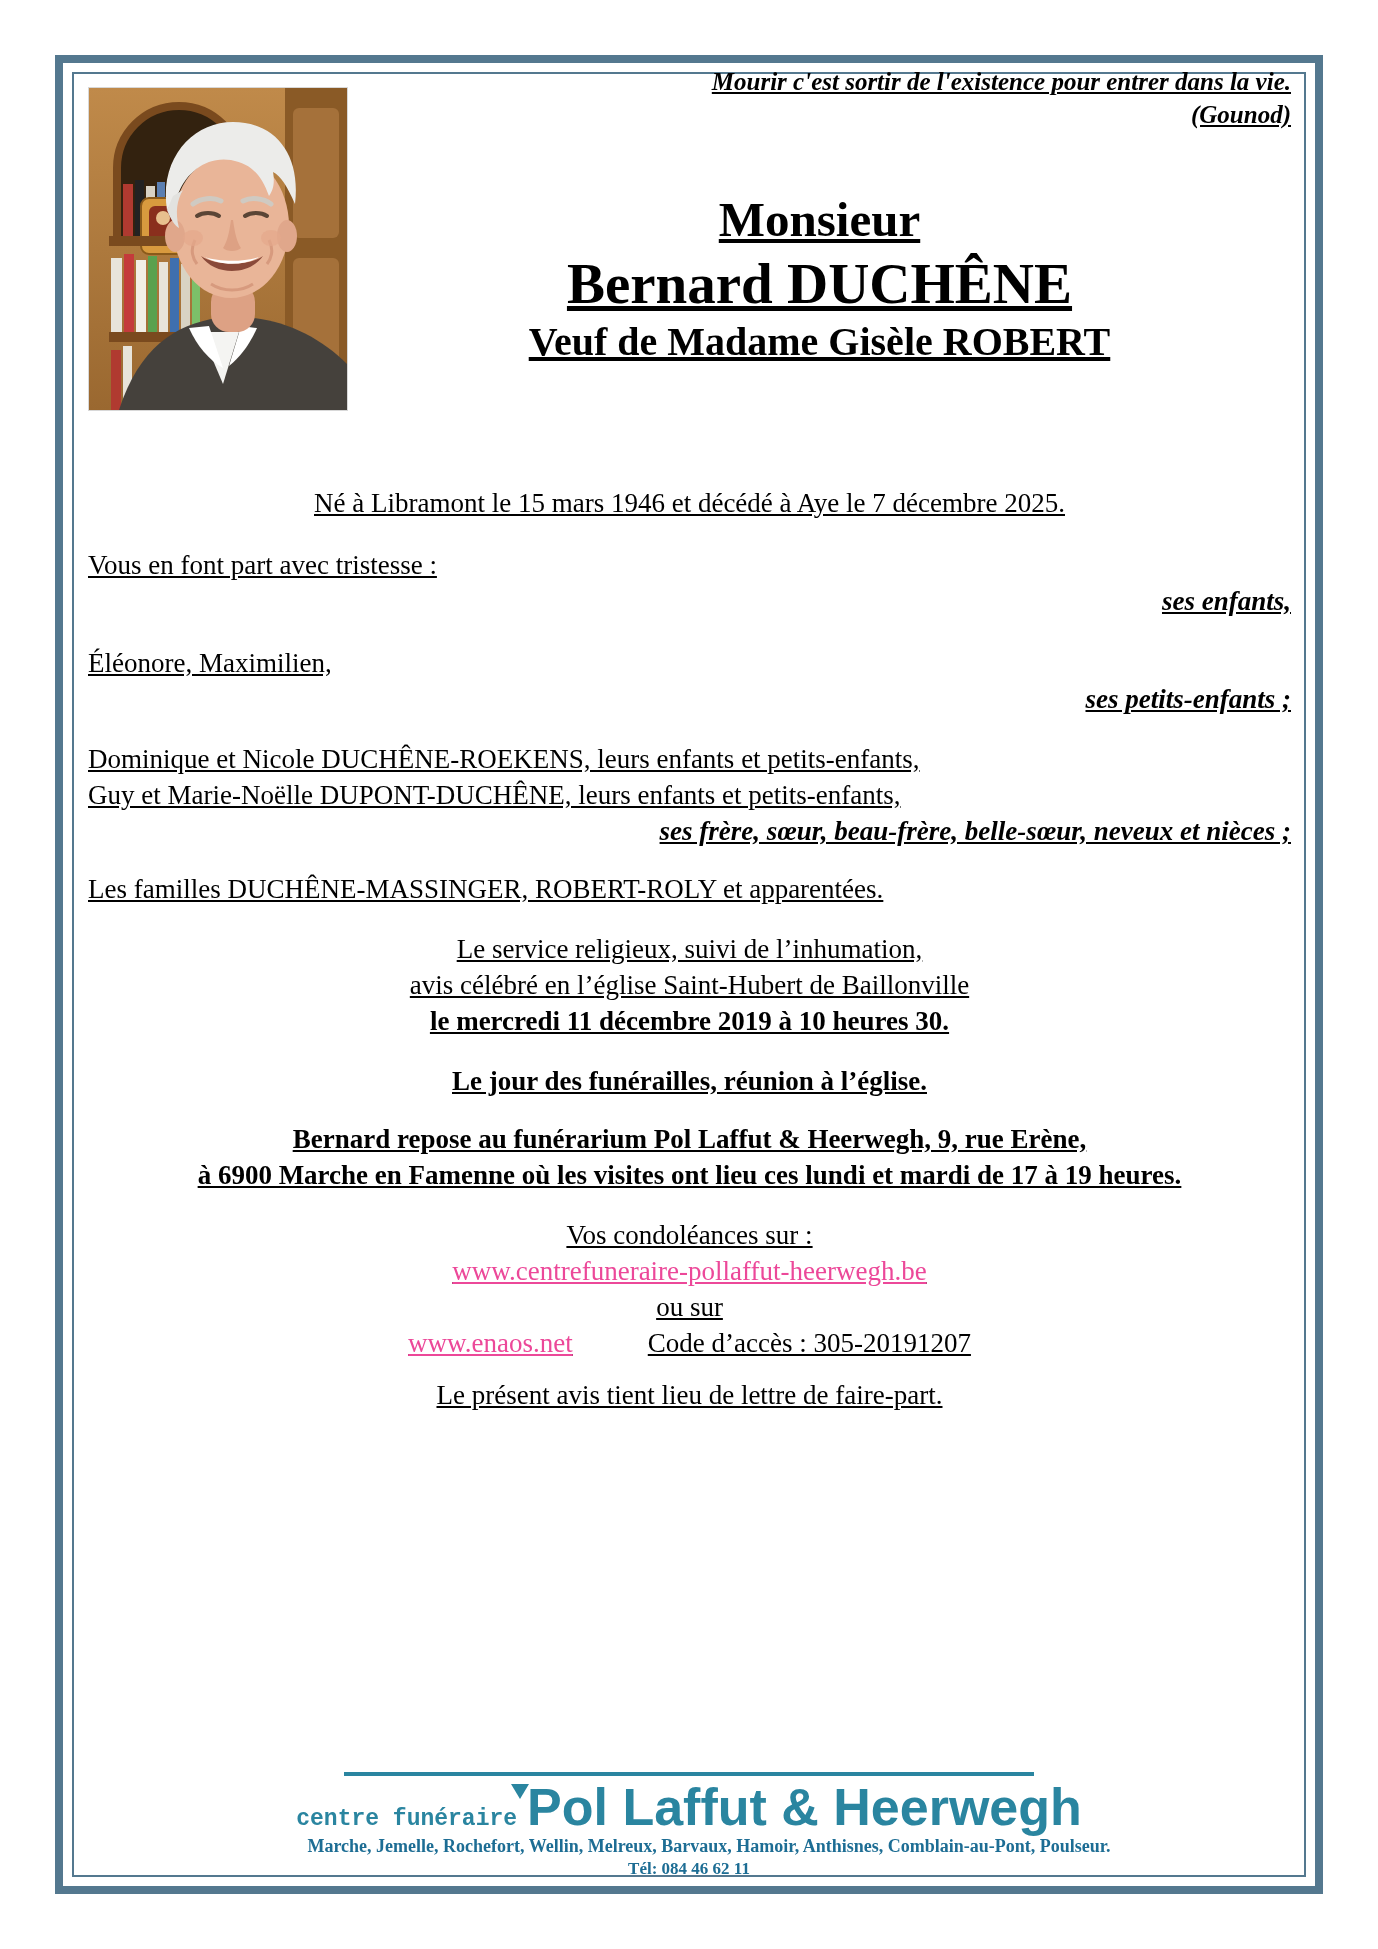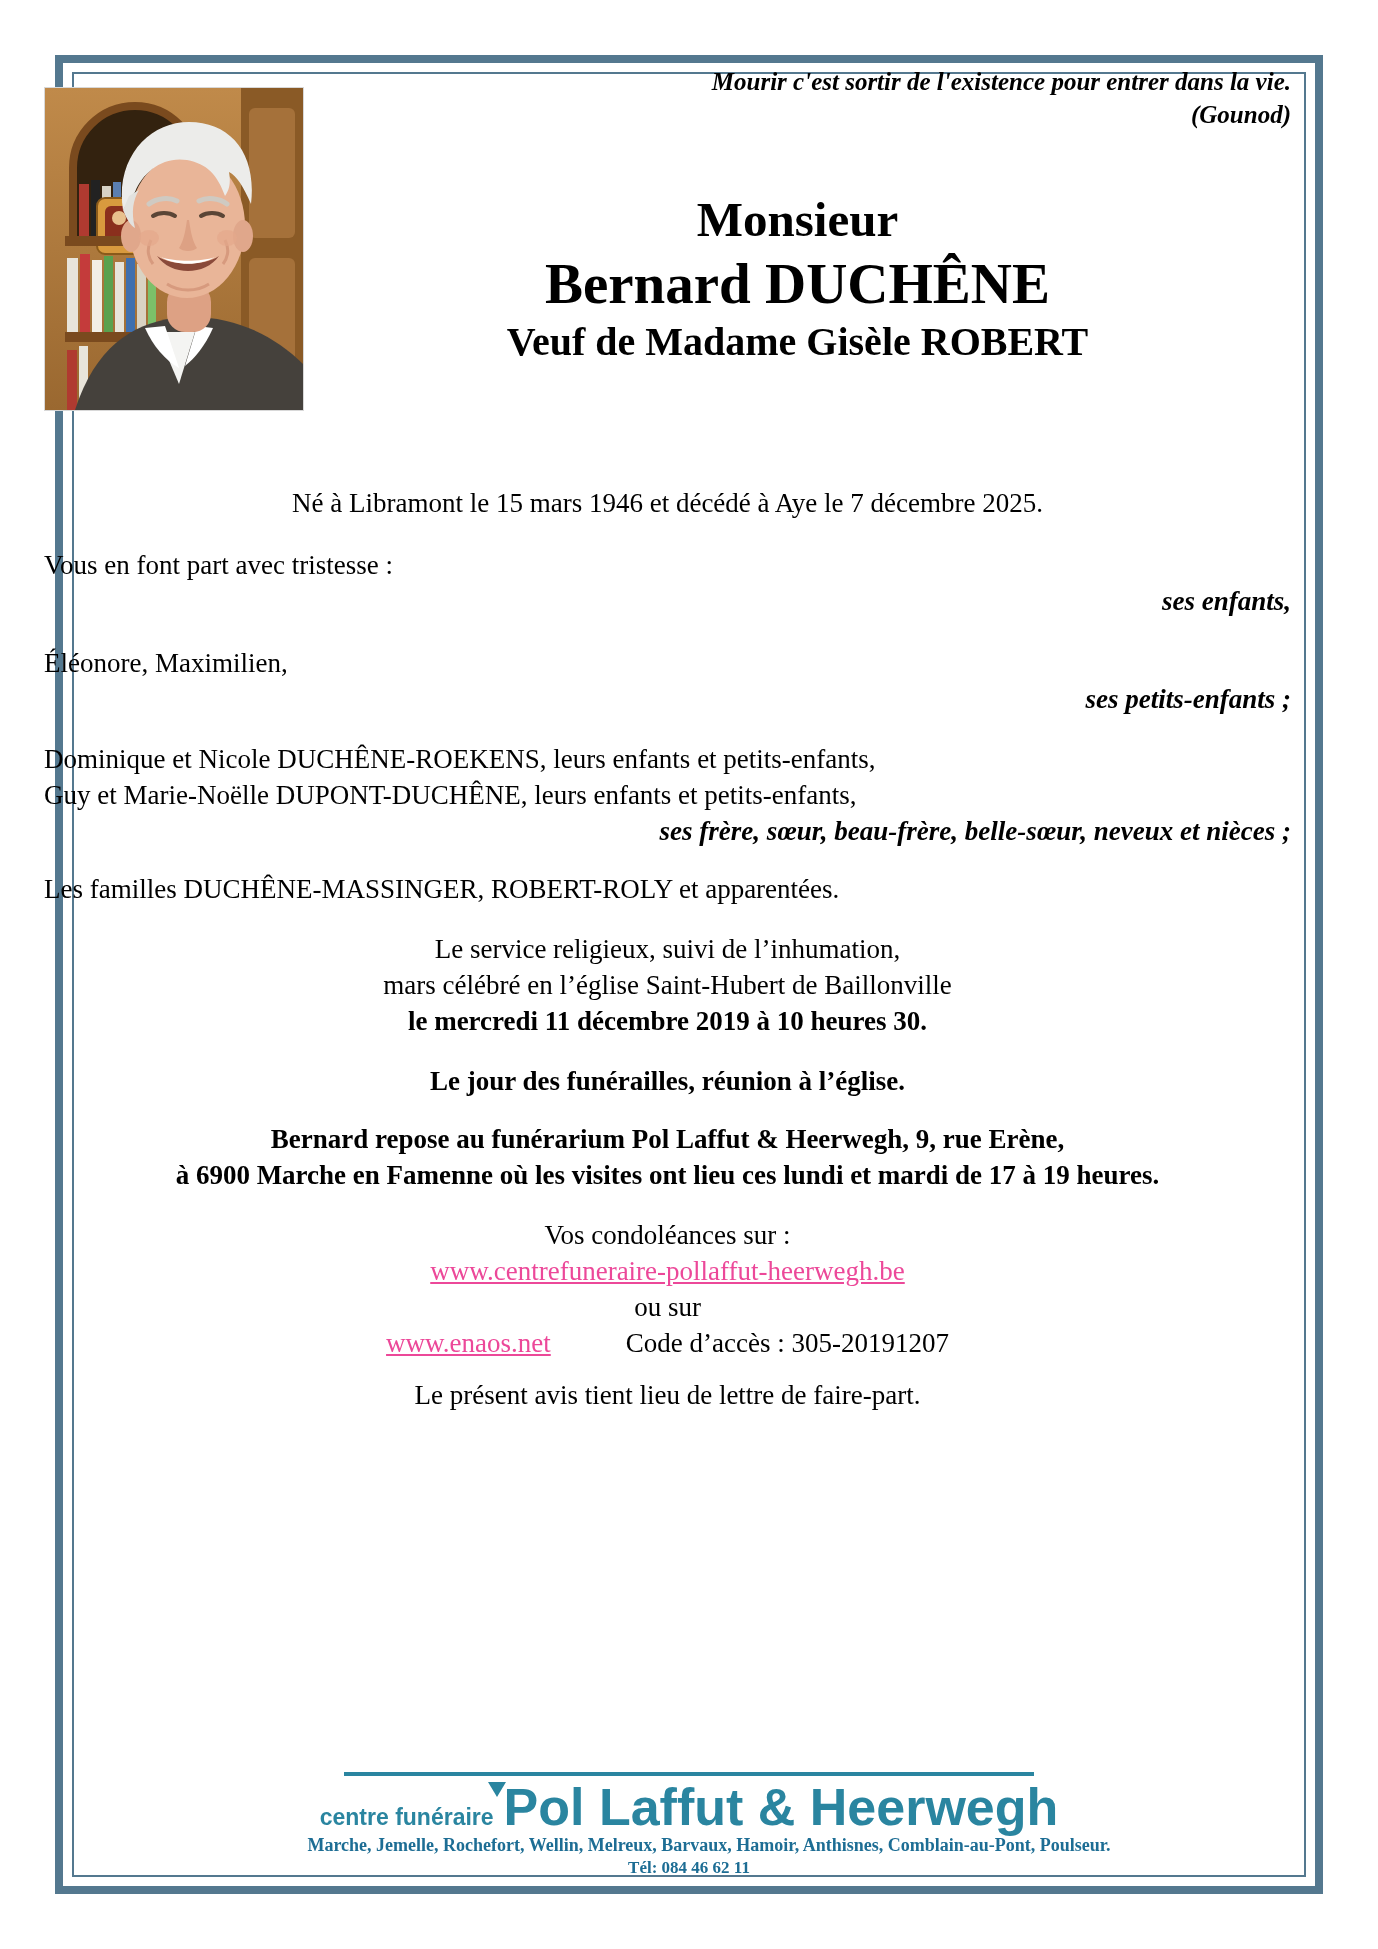--- a/index.html
+++ b/index.html
@@ -2,21 +2,21 @@
 <html><head>
 <meta charset="utf-8">
 <style>
   html,body{margin:0;padding:0;background:#ffffff;}
   .page{position:relative;width:1378px;height:1949px;background:#ffffff;overflow:hidden;
         font-family:"Liberation Serif", serif;color:#000;}
   
   .frame-outer{position:absolute;left:55px;top:55px;right:55px;bottom:55px;
                border:8px solid #54788f;}
   .frame-inner{position:absolute;inset:9px;border:2px solid #54788f;}
-  .content{position:absolute;inset:0;padding:65px 87px 0 44px;box-sizing:border-box;}
+  .content{position:absolute;inset:0;padding:65px 87px 0 88px;box-sizing:border-box;text-decoration:underline;}
 
   .header-row{display:flex;align-items:flex-start;}
   .photo-wrap{width:260px;height:324px;margin-top:22px;flex:0 0 auto;
               border:1px solid #d8d8d8;box-sizing:border-box;overflow:hidden;}
   .photo-wrap svg{display:block;}
   .header-right{flex:1 1 auto;min-width:0;}
   .quote{ text-align:right;font-size:25px;font-weight:bold;font-style:italic;line-height:33px;margin:0;}
   .title-block{text-align:center;margin-top:58px;}
   .salutation{font-size:49px;font-weight:bold;line-height:62px;margin:0;}
   .deceased-name{font-size:57px;font-weight:bold;line-height:66px;margin:0;}
@@ -40,21 +40,21 @@
   .m-condol{margin-top:24px;}
   .m-notice{margin-top:16px;}
 
   a.doc-link{color:#ec4899;text-decoration:underline;cursor:pointer;text-align:center;}
   .enaos-row{display:flex;justify-content:center;align-items:baseline;gap:75px;}
 
   
   .footer{position:absolute;left:0;right:0;top:1772px;text-align:center;}
   .footer-rule{width:690px;height:4px;background:#2a85a0;margin:0 auto 10px auto;}
   .brand-row{display:flex;justify-content:center;align-items:baseline;gap:10px;}
-  .brand-prefix{font-family:Liberation Sans, sans-serif;font-size:23px;font-weight:bold;
+  .brand-prefix{font-family:Liberation Mono, monospace;font-size:23px;font-weight:bold;
                 color:#2a85a0;position:relative;}
   .tri{position:absolute;right:-12px;top:-22px;width:0;height:0;
        border-left:9px solid transparent;border-right:9px solid transparent;
        border-top:15px solid #2a85a0;}
   .brand-name{font-family:"Liberation Sans", sans-serif;font-size:52px;font-weight:bold;
               color:#2a85a0;line-height:42px;}
   .brand-cities{font-size:18px;font-weight:bold;color:#1d6d94;margin-top:4px;padding-left:40px;}
   .brand-phone{font-size:17px;font-weight:bold;color:#1d6d94;margin-top:2px;}
 </style>
 </head>
@@ -169,21 +169,21 @@
     <p class="m-siblings">
       <span>Dominique et Nicole DUCHÊNE-ROEKENS, leurs enfants et petits-enfants,</span><br>
       <span>Guy et Marie-Noëlle DUPONT-DUCHÊNE, leurs enfants et petits-enfants,</span>
     </p>
     <p class="t-right bi">ses frère, sœur, beau-frère, belle-sœur, neveux et nièces ;</p>
 
     <p class="m-families">Les familles DUCHÊNE-MASSINGER, ROBERT-ROLY et apparentées.</p>
 
     <p class="t-center m-service">
       <span>Le service religieux, suivi de l’inhumation,</span><br>
-      <span>mars célébré en l’église Saint-Hubert de Baillonville</span><br>
+      <span>avis célébré en l’église Saint-Hubert de Baillonville</span><br>
       <span class="bold">le mercredi 11 décembre 2019 à 10 heures 30.</span>
     </p>
 
     <p class="t-center bold m-reunion">Le jour des funérailles, réunion à l’église.</p>
 
     <p class="t-center bold m-repose">
       <span>Bernard repose au funérarium Pol Laffut &amp; Heerwegh, 9, rue Erène,</span><br>
       <span>à 6900 Marche en Famenne où les visites ont lieu ces lundi et mardi de 17 à 19 heures.</span>
     </p>
 

